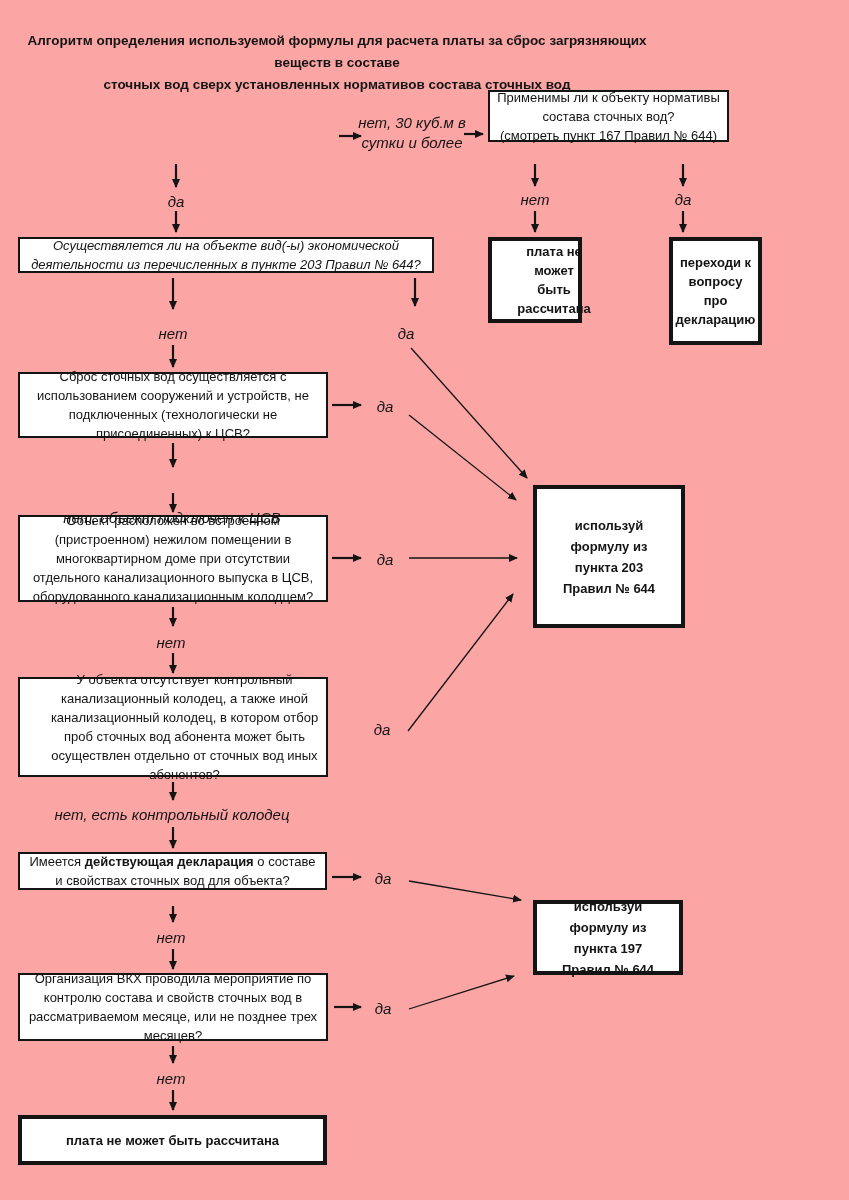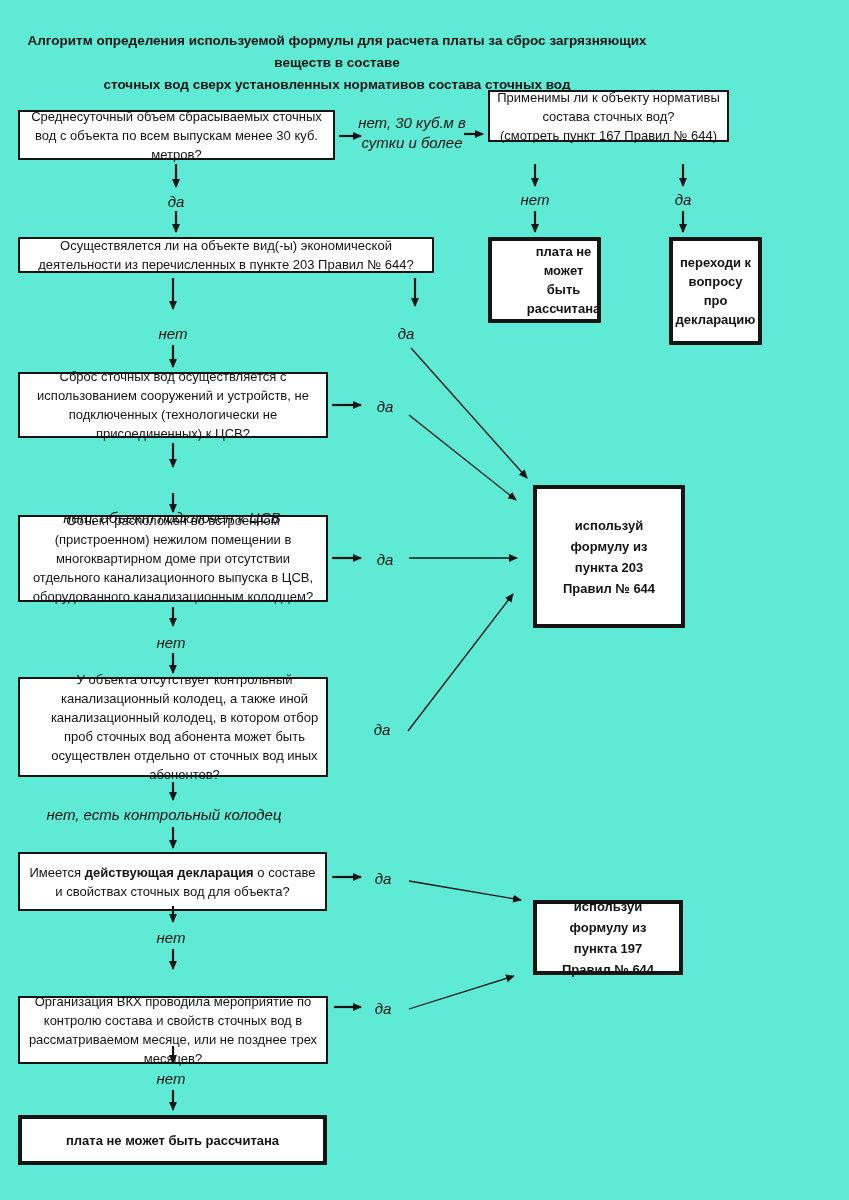--- a/index.html
+++ b/index.html
@@ -1,16 +1,16 @@
 <!DOCTYPE html>
 <html><head>
 <meta charset="utf-8">
 <style>
   html,body{margin:0;padding:0;background:#ffffff;}
-  #canvas{position:relative;width:849px;height:1200px;background:#5eead4;
+  #canvas{position:relative;width:849px;height:1200px;background:#fca5a5;
           font-family:"Liberation Sans","DejaVu Sans",sans-serif;color:#141414;overflow:hidden;}
   .title{position:absolute;left:27px;top:30px;width:620px;text-align:center;
          font-weight:bold;font-size:13.5px;line-height:22px;white-space:pre-line;}
   .box{position:absolute;border:2.5px solid #141414;background:#fff;box-sizing:border-box;
        display:flex;align-items:center;justify-content:center;text-align:center;
        font-size:13px;line-height:19px;padding:3px 7px;}
   .box.bold{border-width:4px;font-weight:bold;}
   .pre{white-space:pre-line;}
   .lbl{position:absolute;transform:translateX(-50%);font-style:italic;font-size:15px;
        line-height:20px;text-align:center;white-space:pre-line;}
@@ -21,63 +21,60 @@
   .thin{stroke-width:1.3px;}
 </style>
 </head>
 <body>
 
 <div id="canvas">
 
   <div class="title">Алгоритм определения используемой формулы для расчета платы за сброс загрязняющих веществ в составе
 сточных вод сверх установленных нормативов состава сточных вод</div>
 
-  <div class="box" style="left:18px;top:110px;width:317px;height:50px;">
-    <span>Среднесуточный объем сбрасываемых сточных вод с объекта по всем выпускам менее 30 куб. метров?</span>
-  </div>
 
-  <div class="box" style="left:18px;top:237px;width:416px;height:36px;">
+  <div class="box" style="left:18px;top:237px;width:416px;height:36px;font-style:italic;">
     <span>Осуществялется ли на объекте вид(-ы) экономической деятельности из перечисленных в пункте 203 Правил № 644?</span>
   </div>
 
   <div class="box" style="left:18px;top:372px;width:310px;height:66px;">
     <span>Сброс сточных вод осуществляется с использованием сооружений и устройств, не подключенных (технологически не присоединенных) к ЦСВ?</span>
   </div>
 
   <div class="box" style="left:18px;top:515px;width:310px;height:87px;">
     <span>Объект расположен во встроенном (пристроенном) нежилом помещении в многоквартирном доме при отсутствии отдельного канализационного выпуска в ЦСВ, оборудованного канализационным колодцем?</span>
   </div>
 
   <div class="box" style="left:18px;top:677px;width:310px;height:100px;padding-left:30px;">
     <span>У объекта отсутствует контрольный канализационный колодец, а также иной канализационный колодец, в котором отбор проб сточных вод абонента может быть осуществлен отдельно от сточных вод иных абонентов?</span>
   </div>
 
-  <div class="box" style="left:18px;top:852px;width:309px;height:59px;">
+  <div class="box" style="left:18px;top:852px;width:309px;height:38px;">
     <span>
       <span>Имеется</span>
       <span class="b">действующая декларация</span>
       <span>о составе и свойствах сточных вод для объекта?</span>
     </span>
   </div>
 
-  <div class="box" style="left:18px;top:973px;width:310px;height:68px;margin-top:23px;">
+  <div class="box" style="left:18px;top:973px;width:310px;height:68px;">
     <span>Организация ВКХ проводила мероприятие по контролю состава и свойств сточных вод в рассматриваемом месяце, или не позднее трех месяцев?</span>
   </div>
 
   <div class="box bold" style="left:18px;top:1115px;width:309px;height:50px;">
     <span>плата не может быть рассчитана</span>
   </div>
 
   <div class="box pre" style="left:488px;top:90px;width:241px;height:52px;">
     <span class="pre">Применимы ли к объекту нормативы
 состава сточных вод?
 (смотреть пункт 167 Правил № 644)</span>
   </div>
 
-  <div class="box bold pre" style="left:488px;top:237px;width:113px;height:86px;padding-left:45px;">
+  <div class="box bold pre" style="left:488px;top:237px;width:94px;height:86px;padding-left:45px;">
     <span class="pre">плата не может
 быть
 рассчитана</span>
   </div>
 
   <div class="box bold pre" style="left:669px;top:237px;width:93px;height:108px;">
     <span class="pre">переходи к
 вопросу про
 декларацию</span>
   </div>
@@ -99,21 +96,21 @@
   <div class="lbl" style="left:176px;top:192px;">да</div>
   <div class="lbl" style="left:535px;top:190px;">нет</div>
   <div class="lbl" style="left:683px;top:190px;">да</div>
   <div class="lbl" style="left:173px;top:324px;">нет</div>
   <div class="lbl" style="left:406px;top:324px;">да</div>
   <div class="lbl" style="left:385px;top:397px;">да</div>
   <div class="lbl" style="left:172px;top:472px;margin-top:36px;">нет, объект подключен к ЦСВ</div>
   <div class="lbl" style="left:385px;top:550px;">да</div>
   <div class="lbl" style="left:171px;top:633px;">нет</div>
   <div class="lbl" style="left:382px;top:720px;">да</div>
-  <div class="lbl" style="left:164px;top:805px;">нет, есть контрольный колодец</div>
+  <div class="lbl" style="left:172px;top:805px;">нет, есть контрольный колодец</div>
   <div class="lbl" style="left:383px;top:869px;">да</div>
   <div class="lbl" style="left:171px;top:928px;">нет</div>
   <div class="lbl" style="left:383px;top:999px;">да</div>
   <div class="lbl" style="left:171px;top:1069px;">нет</div>
 
   <svg class="arrows" viewBox="0 0 849 1200">
     <defs>
       <marker id="ah" markerWidth="10" markerHeight="9" refX="8" refY="4" orient="auto" markerUnits="userSpaceOnUse">
         <path d="M0,0 L9,4 L0,8 z" fill="#141414"></path>
       </marker>

